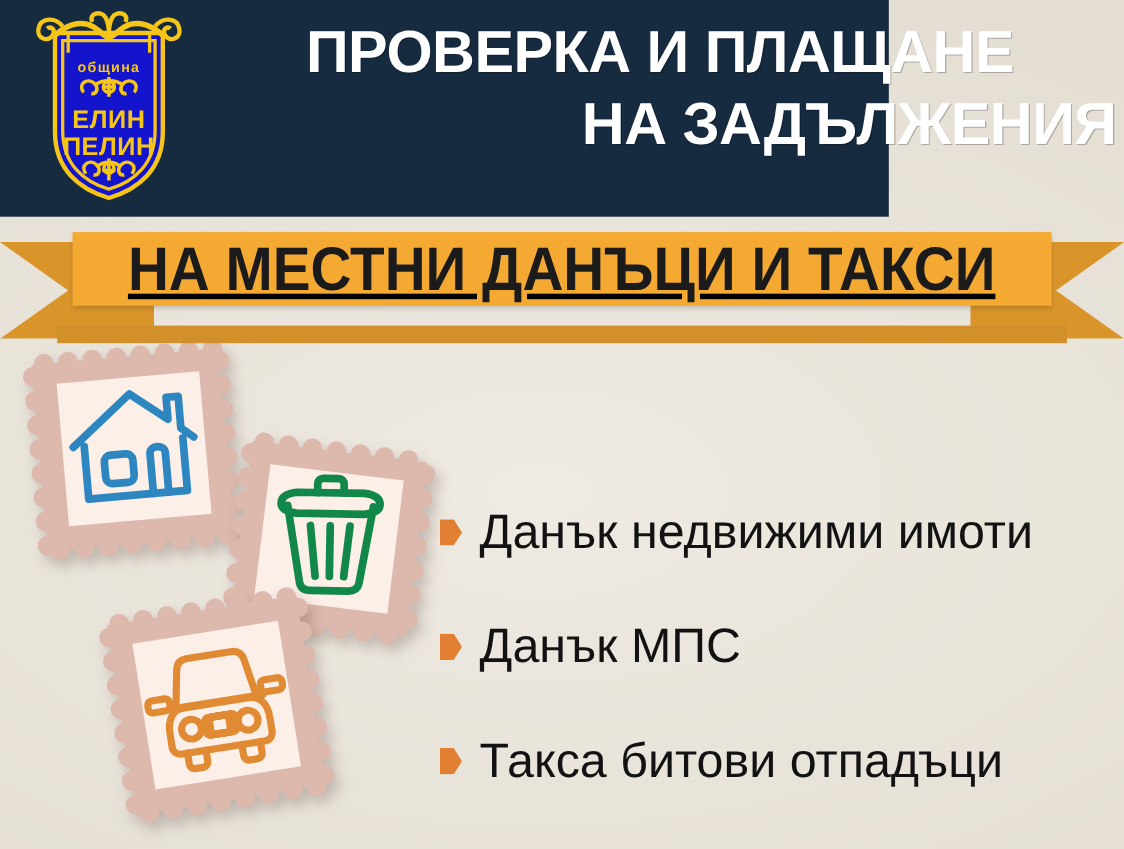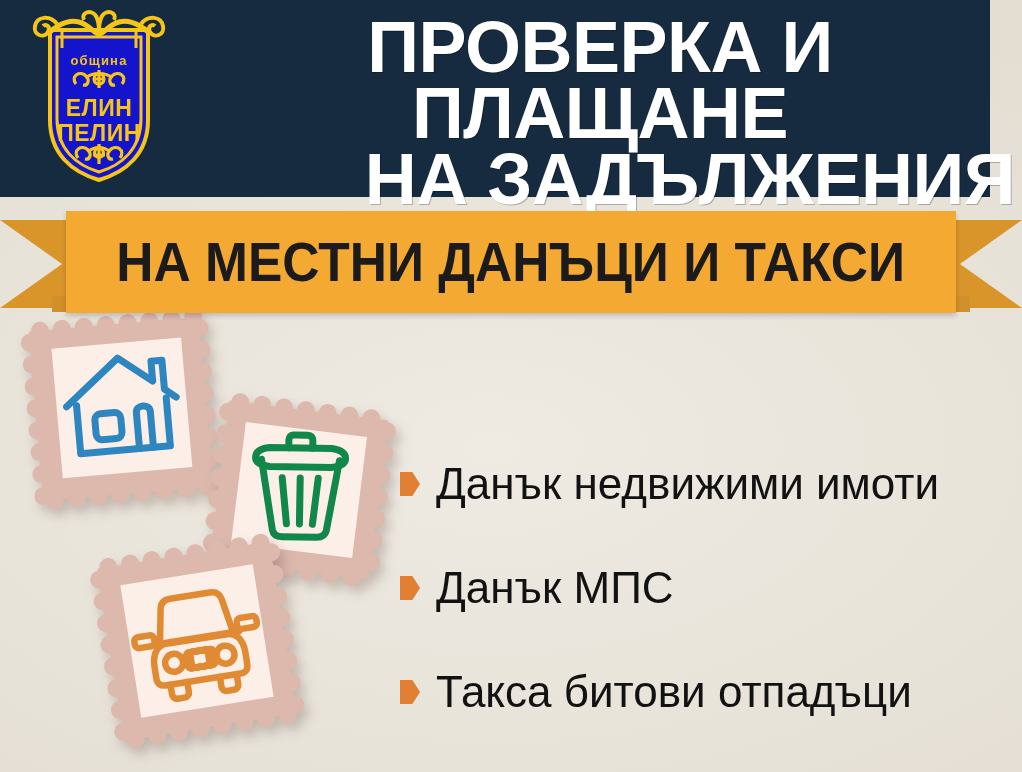--- a/index.html
+++ b/index.html
@@ -22,21 +22,21 @@
     background:
       radial-gradient(ellipse 900px 500px at 48% 58%, #efeae2 0%, #e9e4da 55%, #e3ddd2 100%);
     overflow: hidden;
   }
 
   
   .header {
     position: absolute;
     left: 0;
     top: 0;
-    width: 990px;
+    width: 808px;
     height: 197px;
     background: #162a40;
     z-index: 5;
   }
 
   .crest {
     position: absolute;
     left: 24px;
     top: 8px;
     width: 150px;
@@ -46,21 +46,21 @@
 
   .header-title {
     position: absolute;
     left: 185px;
     top: 14px;
     width: 830px;
     text-align: center;
     color: #ffffff;
     font-family: "Liberation Sans", sans-serif;
     font-weight: bold;
-    font-size: 72px;
+    font-size: 54px;
     line-height: 66px;
     letter-spacing: -0.5px;
     text-shadow: 1px 1px 0 rgba(0,0,0,0.25);
   }
   .header-title .line2 { display:block;text-align:right; }
 
   
   .ribbon {
     position: absolute;
     left: 0;
@@ -90,26 +90,27 @@
     right: 52px;
     top: 98px;
     height: 16px;
     background: #d2902a;
   }
   .ribbon-main {
     position: absolute;
     left: 66px;
     right: 66px;
     top: 13px;
-    height: 102px;
+    height: 67px;
     background: #f4a933;
     box-shadow: 0 3px 5px rgba(0,0,0,0.18);
     display: flex;
     align-items: center;
     justify-content: center;
+    text-decoration: underline;
   }
   .ribbon-text {
     color: #1b1b1b;
     font-family: "Liberation Sans", sans-serif;
     font-weight: bold;
     font-size: 56px;
     line-height: 58px;
     letter-spacing: 0px;
     transform: scaleX(0.92);
     white-space: nowrap;

